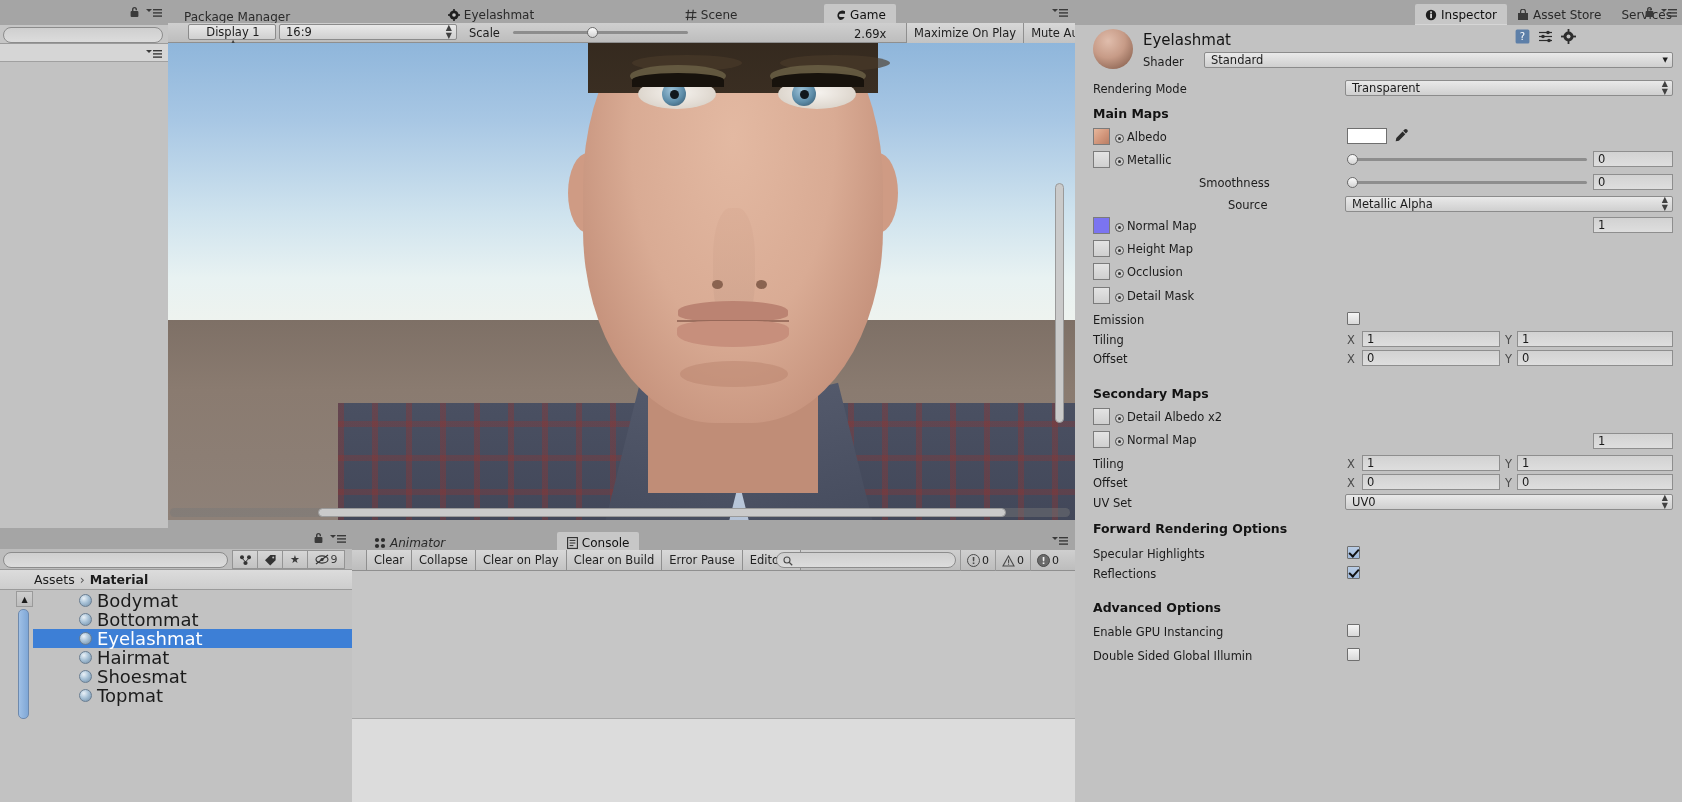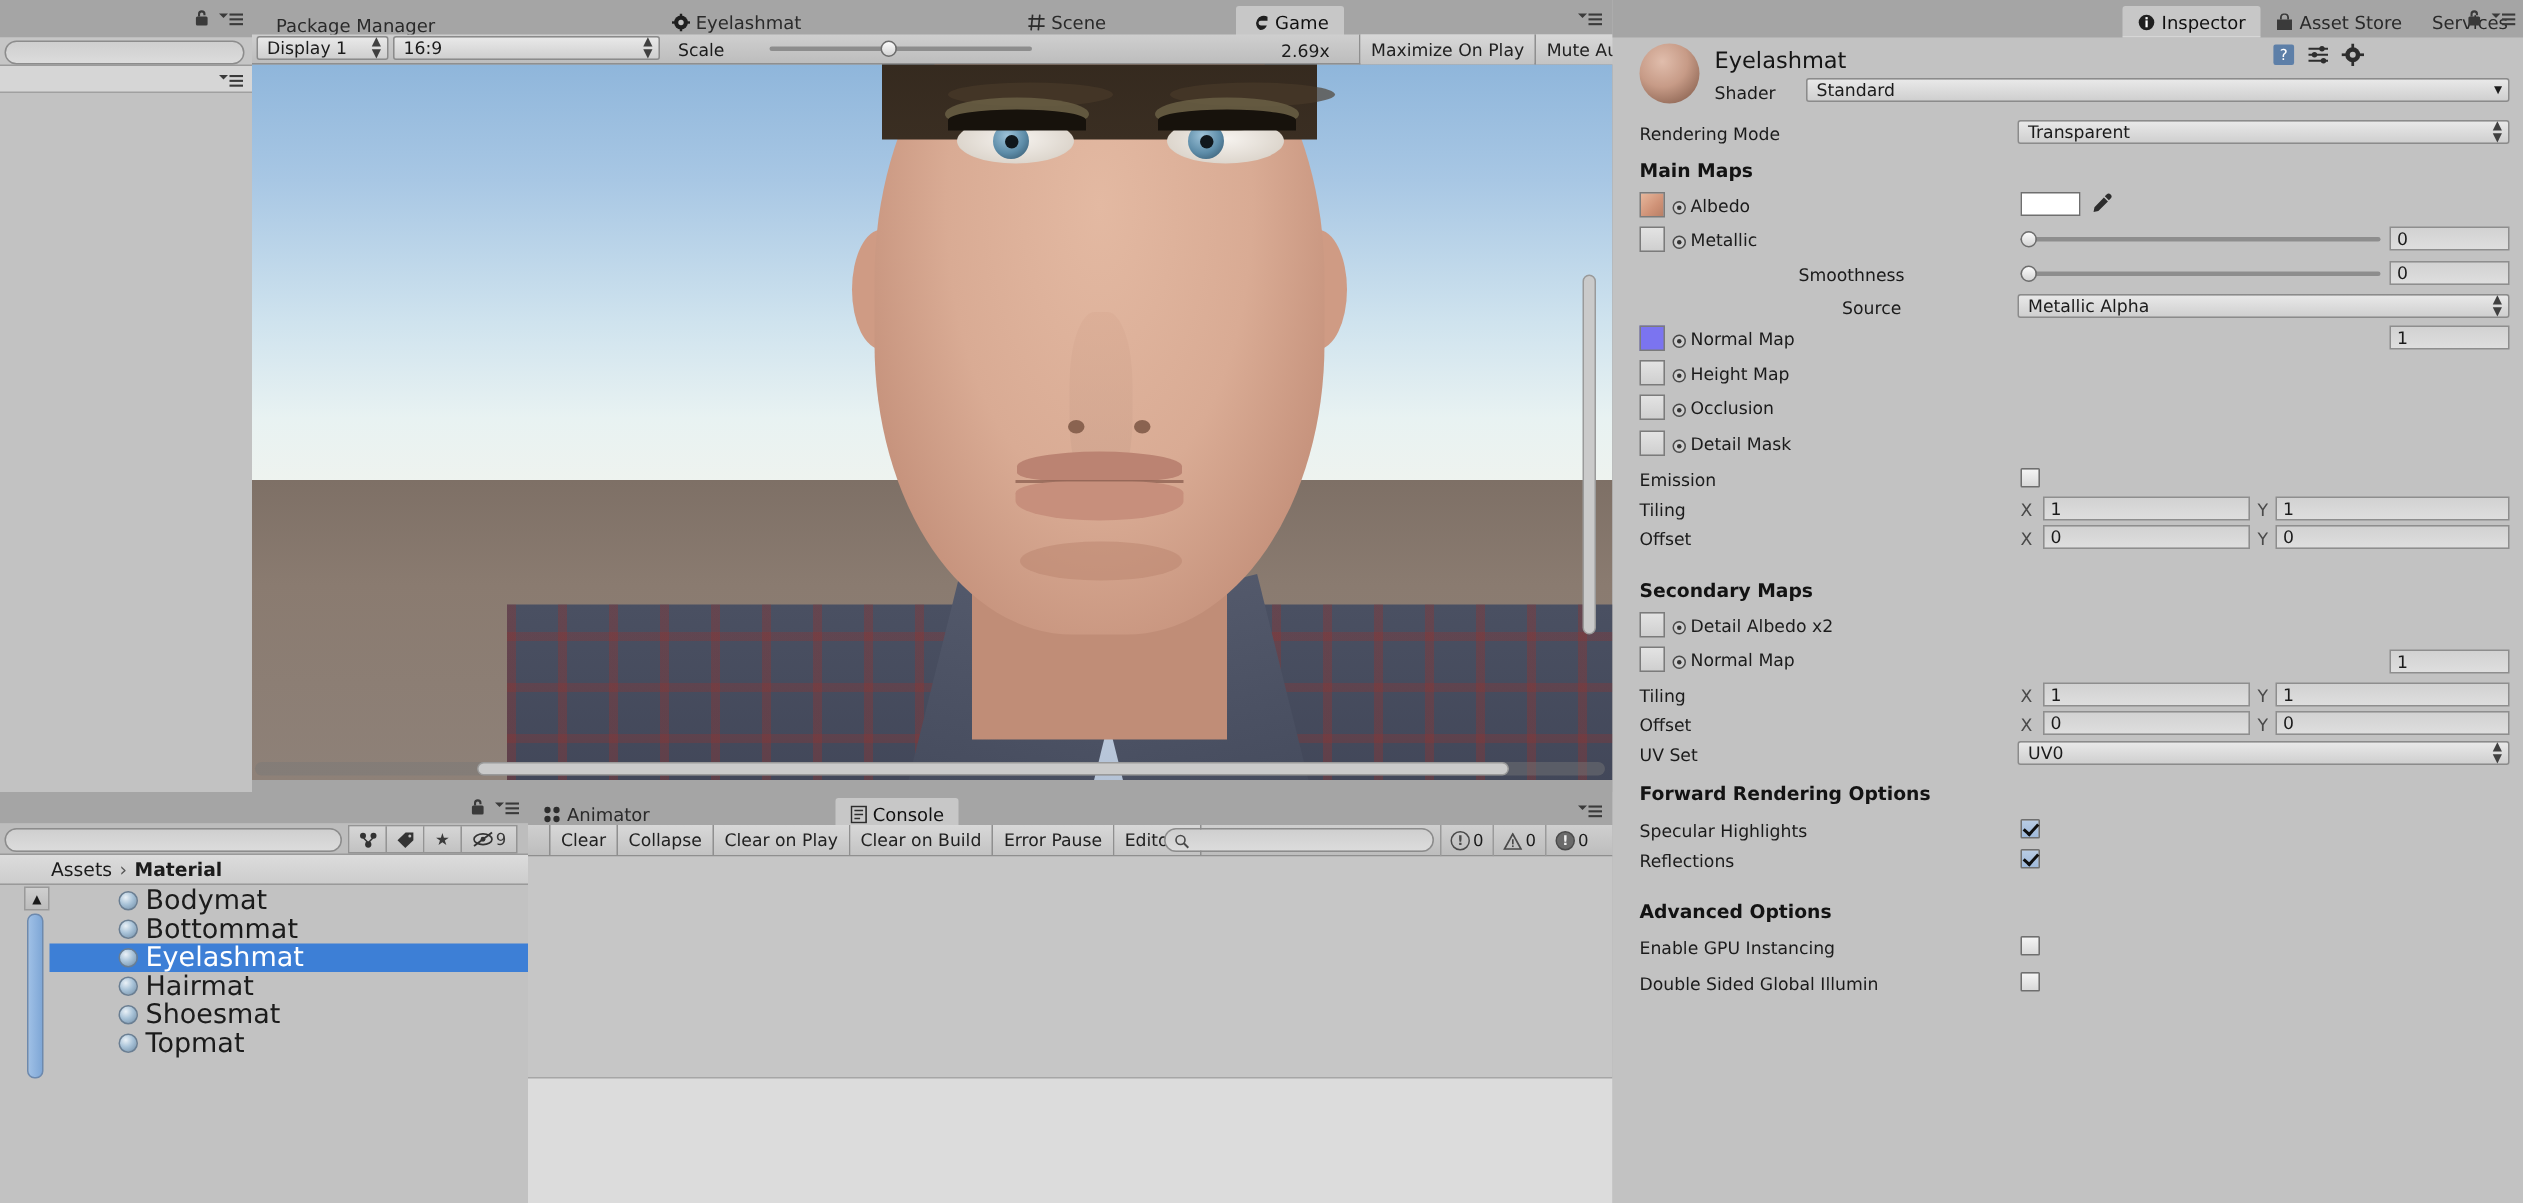--- a/index.html
+++ b/index.html
@@ -245,21 +245,21 @@
     <svg width="16" height="10" viewBox="0 0 16 10">
         <path d="M0 1l3 3 3-3z" fill="#3a3a3a"></path>
         <rect x="7" y="1" width="9" height="1.4" fill="#3a3a3a"></rect>
         <rect x="7" y="4.2" width="9" height="1.4" fill="#3a3a3a"></rect>
         <rect x="7" y="7.4" width="9" height="1.4" fill="#3a3a3a"></rect>
       </svg>
   </div>
 </div>
 
 <div class="abs toolbar" style="left:168px;top:23px;width:907px;height:20px;">
-  <div class="dd" style="width:88px;margin:1px 3px 0 3px;">
+  <div class="dd" style="width:88px;margin:1px 3px 0 20px;flex-direction:column;">
     <span>Display 1</span>
     <span class="arrows">▲<br>▼</span>
   </div>
   <div class="dd" style="width:178px;margin-top:1px;">
     <span>16:9</span>
     <span class="arrows">▲<br>▼</span>
   </div>
   <div class="lbl" style="margin:0 6px 0 12px;align-self:center;">Scale</div>
   <div class="abs" style="left:345px;top:8px;width:175px;">
     <div class="slider-track"></div>
@@ -404,21 +404,21 @@
     </div>
     <div class="asset-row">
       <span class="mat-ico"></span>
       <span>Topmat</span>
     </div>
   </div>
 </div>
 
 <div class="abs" style="left:352px;top:528px;width:723px;height:274px;background:#c2c2c2;">
   <div class="abs" style="left:0;top:0;width:723px;height:25px;background:#a5a5a5;">
-    <div class="abs tab" style="left:0;">
+    <div class="abs tab" style="left:12px;font-style:italic;">
       <span style="display:inline-block;width:12px;height:12px;">
         <svg width="12" height="12" viewBox="0 0 12 12">
             <circle cx="3" cy="3" r="2.1" fill="#2d2d2d"></circle>
             <circle cx="9" cy="3" r="2.1" fill="#2d2d2d"></circle>
             <circle cx="3" cy="9" r="2.1" fill="#2d2d2d"></circle>
             <circle cx="9" cy="9" r="2.1" fill="#2d2d2d"></circle>
           </svg>
       </span>
       <span>Animator</span>
     </div>

